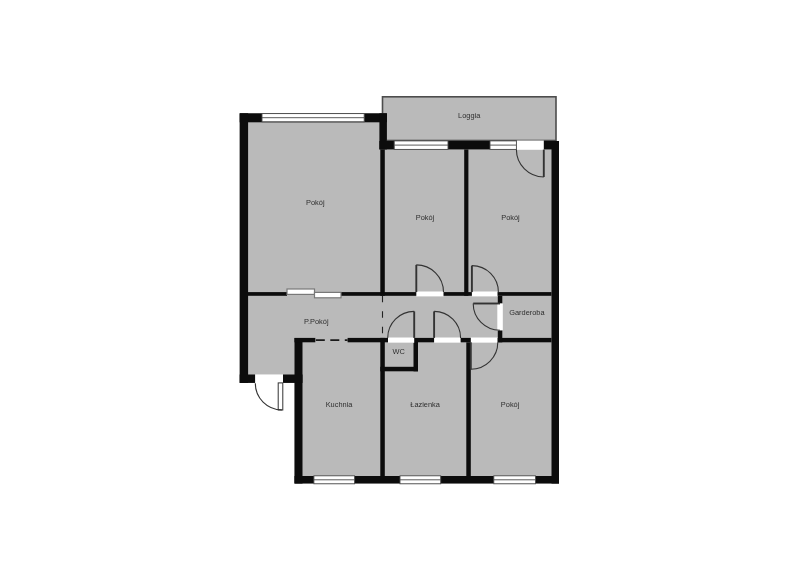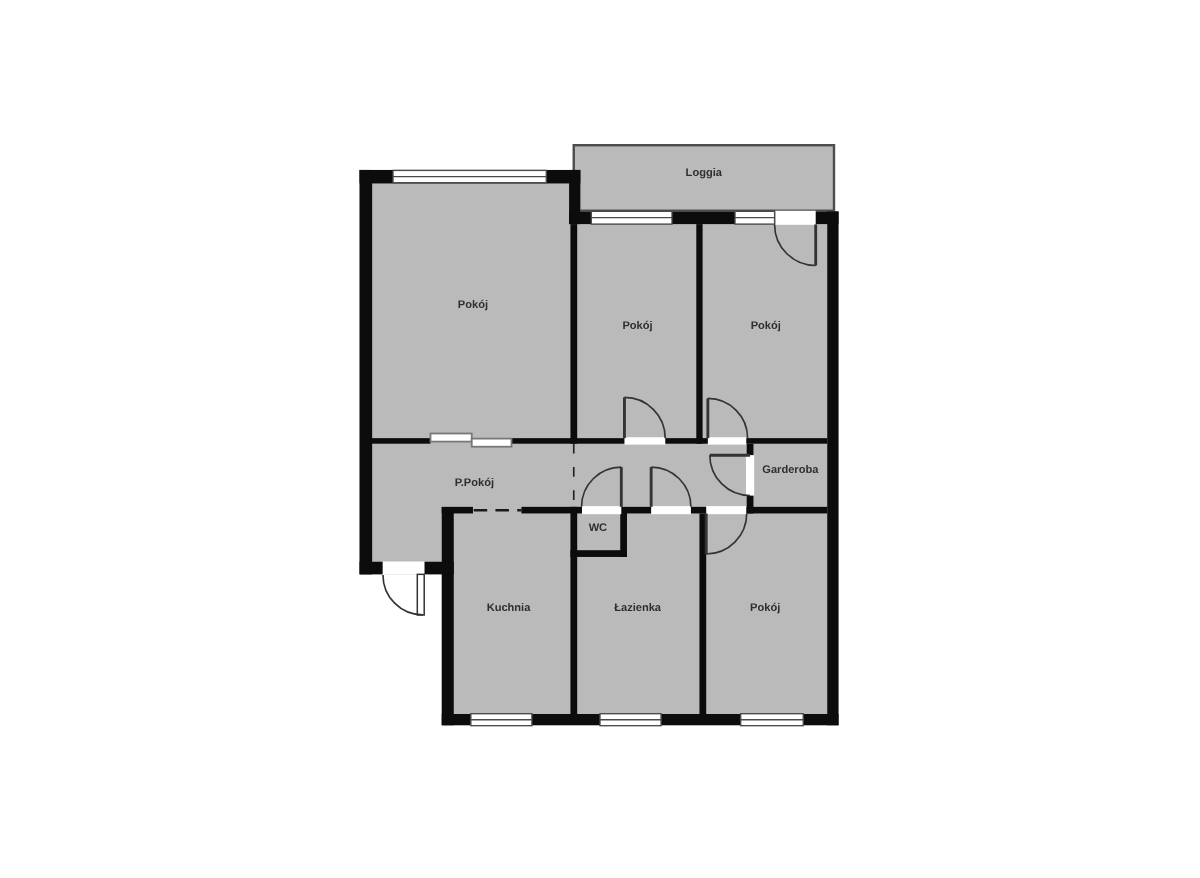--- a/index.html
+++ b/index.html
@@ -1,16 +1,16 @@
 <!DOCTYPE html>
 <html><head>
 <meta charset="utf-8">
 <style>
   html,body{margin:0;padding:0;background:#ffffff;}
-  .wrap{width:800px;height:585px;position:relative;background:#5eead4;overflow:hidden;font-weight:bold;}
+  .wrap{width:800px;height:585px;position:relative;background:#5eead4;overflow:hidden;}
   text{font-family:"Liberation Sans", sans-serif;fill:#2e2e2e;}
 </style>
 </head>
 <body>
 <div class="wrap">
 <svg width="800" height="585" viewBox="0 0 800 585" xmlns="http://www.w3.org/2000/svg" shape-rendering="auto">
 
   <rect x="0" y="0" width="800" height="585" fill="#ffffff"></rect>
 
   <g>

